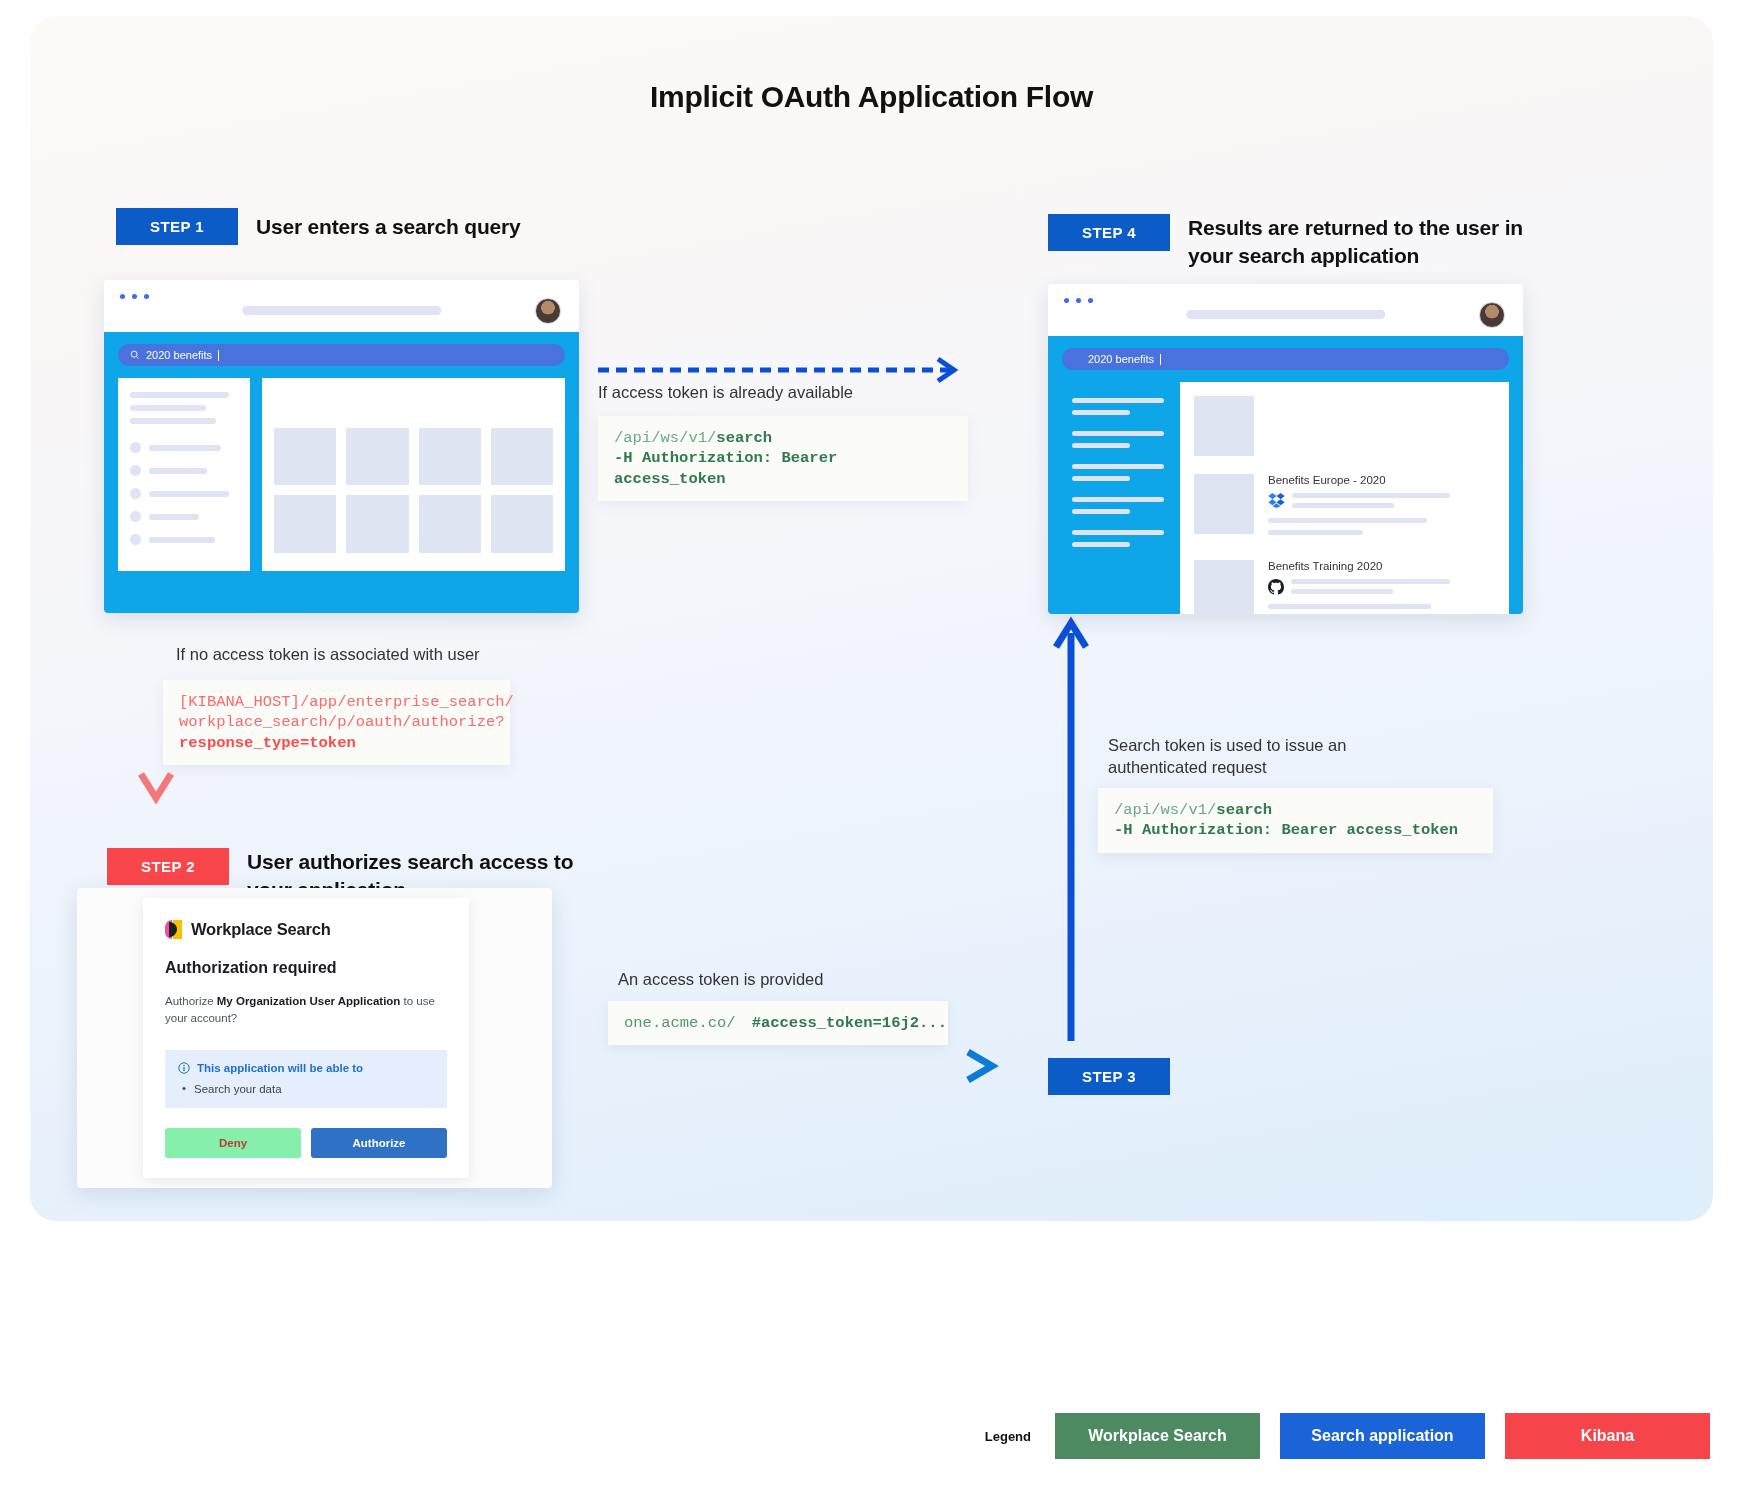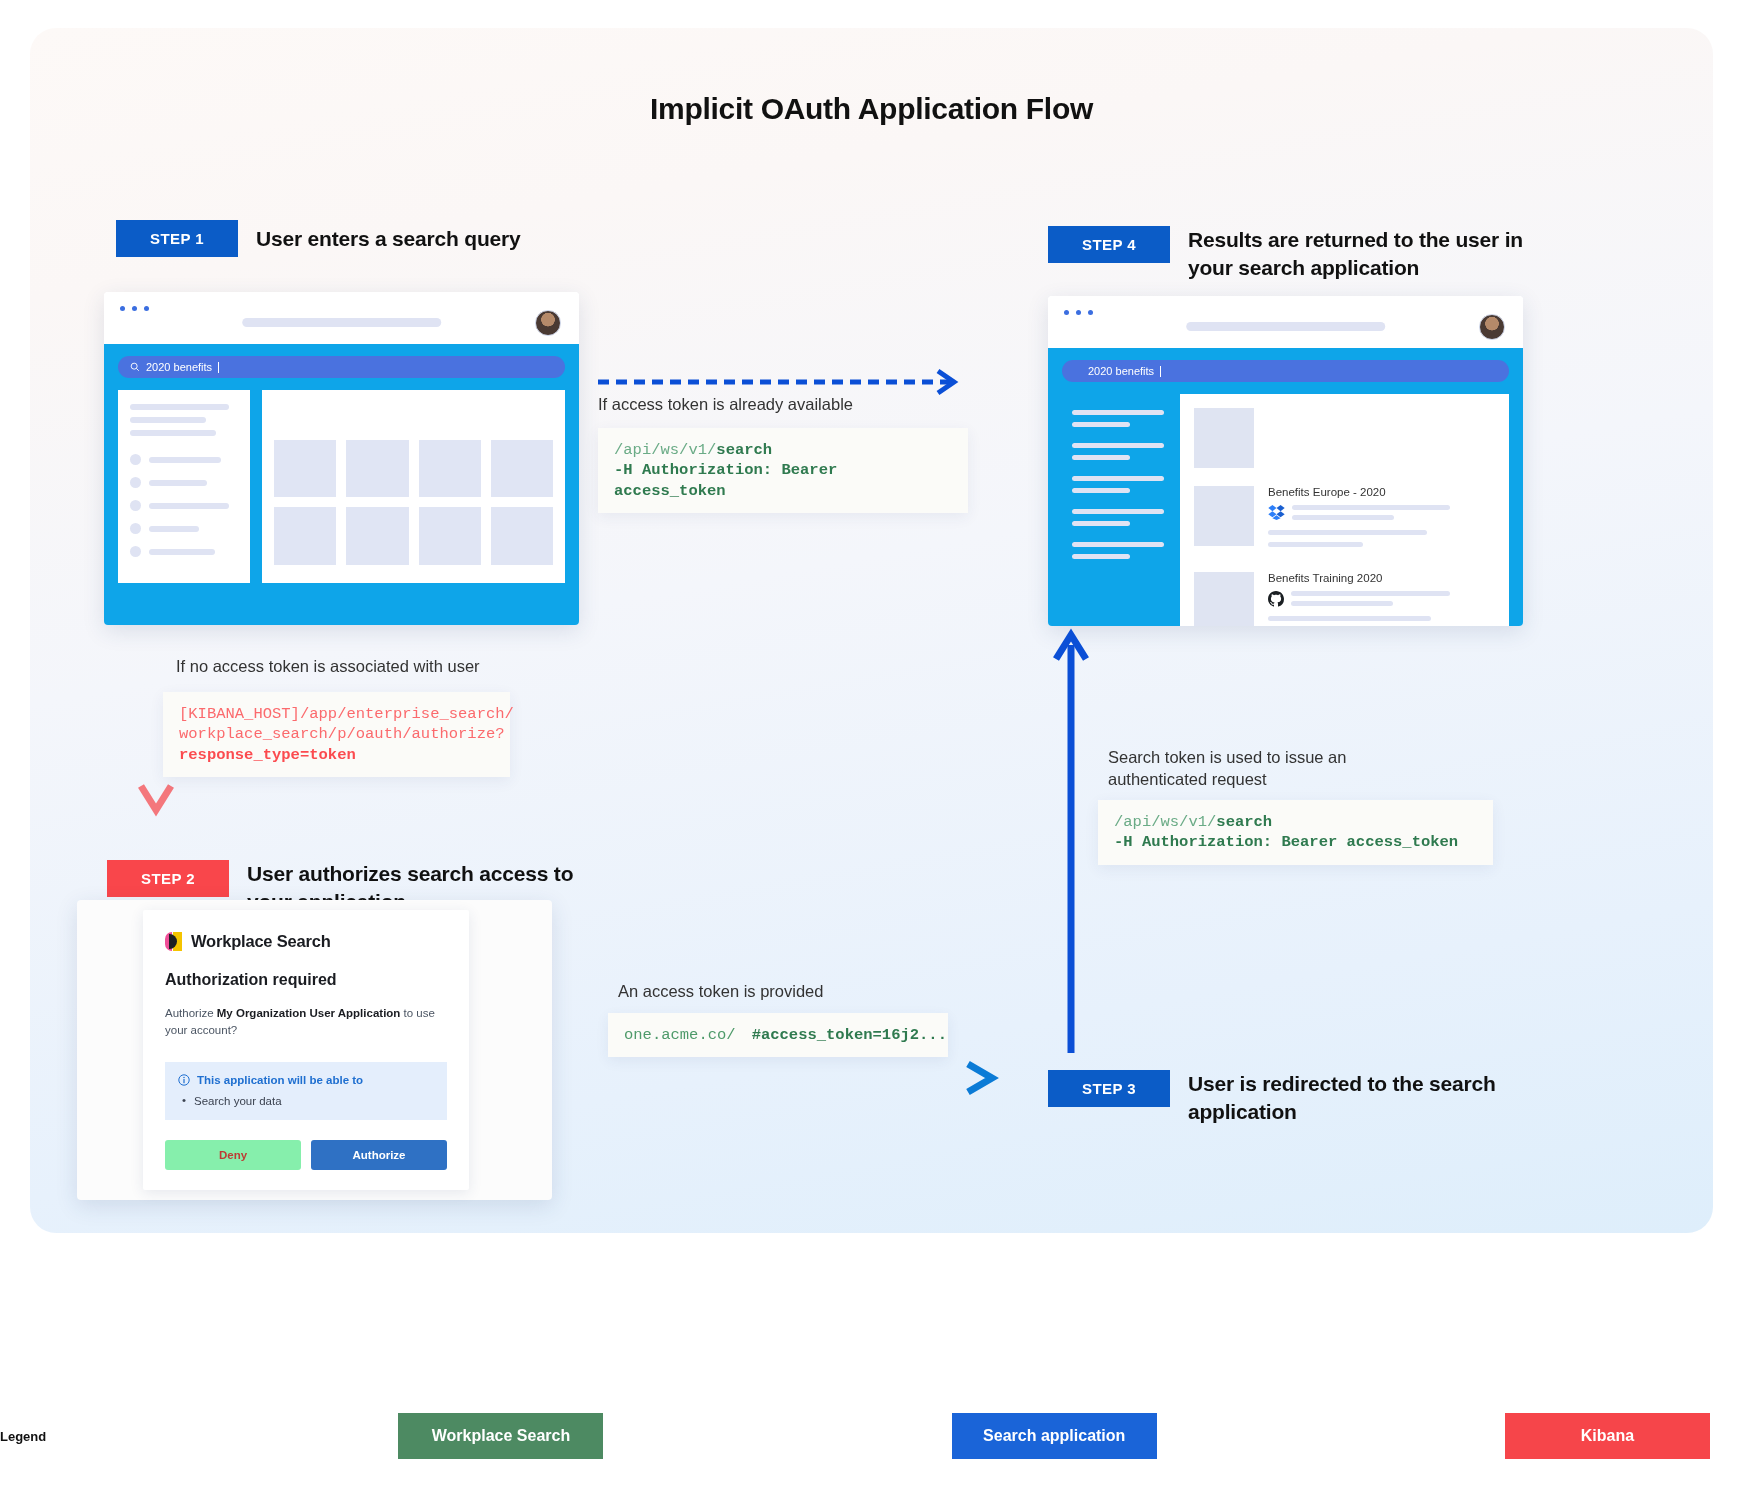--- a/index.html
+++ b/index.html
@@ -5,21 +5,21 @@
   * { box-sizing: border-box; margin: 0; padding: 0; }
   body {
     width: 1742px; height: 1485px;
     background: #ffffff;
     font-family: "Liberation Sans", sans-serif;
     overflow: hidden;
     position: relative;
   }
   .canvas {
     position: absolute;
-    left: 30px; top: 28px;
+    left: 30px; top: 16px;
     width: 1683px; height: 1205px;
     border-radius: 26px;
     background: linear-gradient(170deg, #fdf9f7 0%, #fbf7f6 18%, #f4f6fb 45%, #e7f1fc 78%, #deeefb 100%);
     overflow: hidden;
   }
 
   .title {
     position: absolute; left: 0; right: 0; top: 64px;
     text-align: center;
     font-size: 30px; font-weight: bold; color: #111; letter-spacing: -0.3px;
@@ -130,21 +130,21 @@
   .callout { background: #e4eefc; padding: 12px 13px 13px; margin-bottom: 20px; }
   .callout-h { font-size: 11.5px; font-weight: bold; color: #1f6fd0; display:flex; gap:7px; align-items:center; margin-bottom: 9px;}
   .callout-li { font-size: 11.5px; color: #3b4250; padding-left: 16px; position: relative; }
   .callout-li::before { content:"•"; position:absolute; left: 4px; top: -1px; }
   .auth-btns { display: flex; gap: 10px; }
   .btn { flex: 1; text-align: center; padding: 9px 0; font-size: 11.5px; font-weight: bold; border-radius: 3px; }
   .btn.deny { background: #86efac; color: #bd3b33; }
   .btn.authorize { background: #2f71c4; color: #fff; }
 
   
-  .legend { position: absolute; left: 0; right: 0; bottom: 26px; display: flex; justify-content: space-between;
+  .legend { position: absolute; left: 0; right: 0; bottom: 26px; display: flex; justify-content: flex-end;
             align-items: center; gap: 20px; padding-right: 32px; }
   .legend-label { font-size: 13px; font-weight: bold; color: #111; margin-right: 4px; }
   .legend-chip { color: #fff; font-size: 16px; font-weight: bold; padding: 14px 0; width: 205px; text-align: center; }
   .lg-ws { background: #4d8a62; }
   .lg-sa { background: #1a64d8; }
   .lg-kb { background: #f6454a; }
 </style>
 </head>
 <body>
 
@@ -371,21 +371,20 @@
       </linearGradient>
     </defs>
     <line x1="0" y1="20" x2="392" y2="20" stroke="url(#gradRB)" stroke-width="7"></line>
     <polyline points="378,6 402,20 378,34" fill="none" stroke="#0b7bd6" stroke-width="7"></polyline>
   </svg>
   <div class="note" style="left:588px; top:952px;">An access token is provided</div>
   <div class="code mix" style="left:578px; top:985px; width:340px; color:#4e9a6a;"><span>one.acme.co/</span><b>#access_token=16j2...</b></div>
 
   <div class="step-row" id="step3-row">
     <div class="step-badge blue">STEP 3</div>
-    <div class="step-title">User is redirected to the search application</div>
   </div>
 
   <svg class="arrow-svg" style="left:1015px; top:595px; width:60px; height:440px;">
     <line x1="26" y1="430" x2="26" y2="22" stroke="#0b4fd6" stroke-width="7"></line>
     <polyline points="11,36 26,12 41,36" fill="none" stroke="#0b4fd6" stroke-width="7"></polyline>
   </svg>
   <div class="note" style="left:1078px; top:718px; width:330px;">Search token is used to issue an authenticated request</div>
   <div class="code green" style="left:1068px; top:772px; width:395px;"><span class="dim">/api/ws/v1/</span><b>search</b>
 <b>-H Authorization: Bearer access_token</b></div>
 

